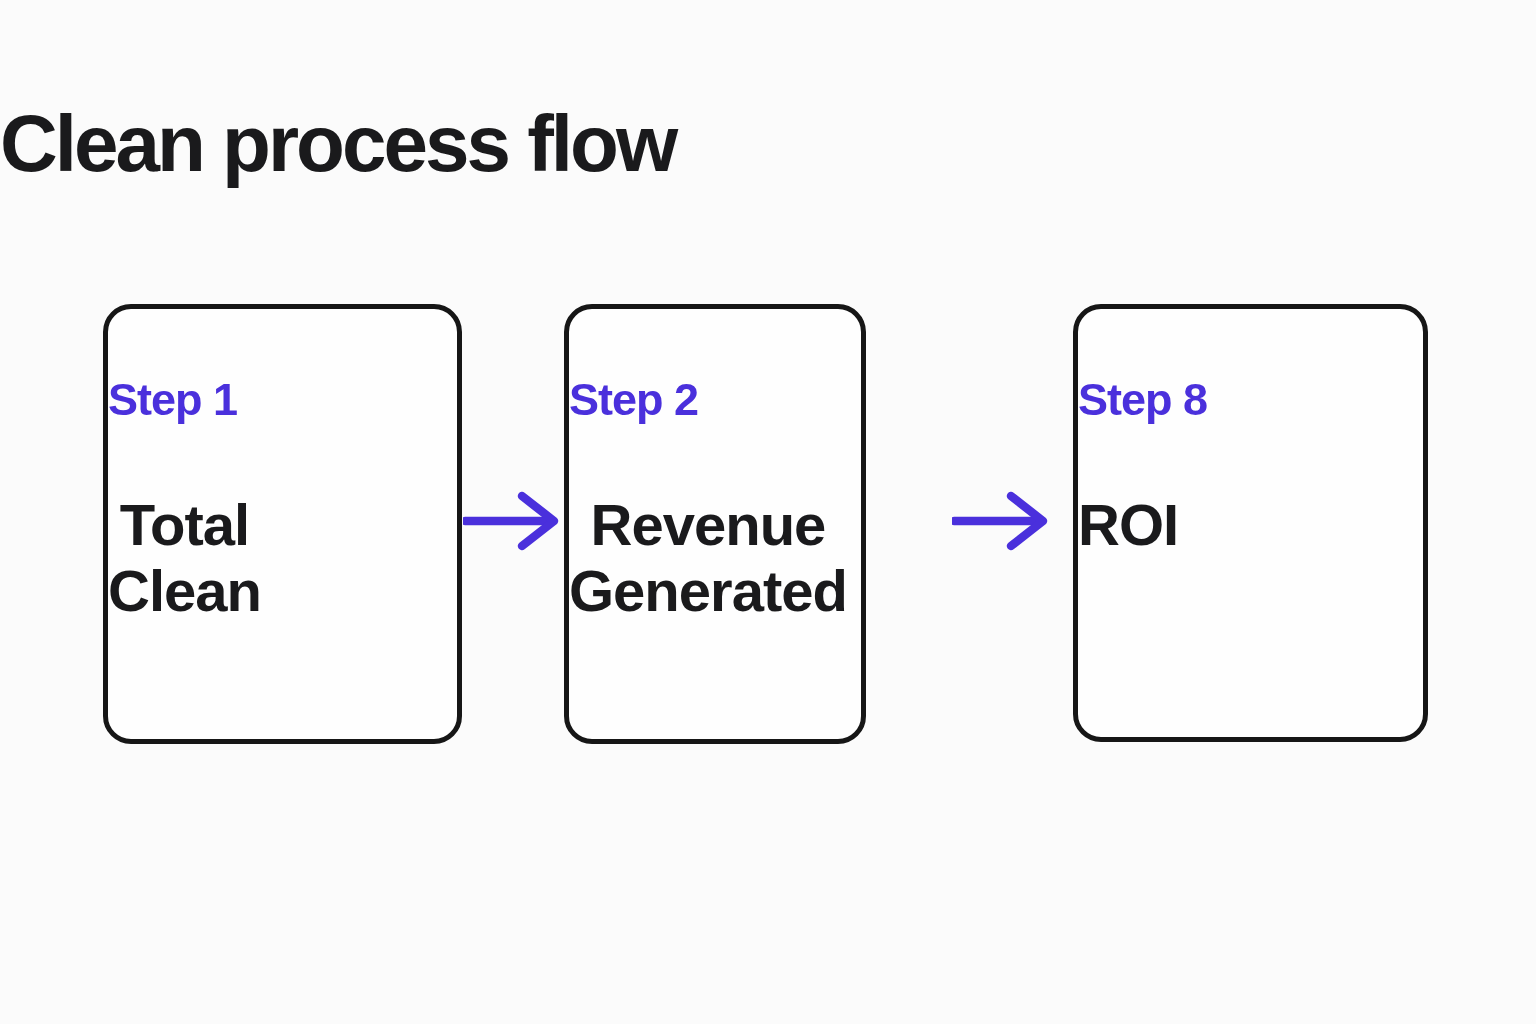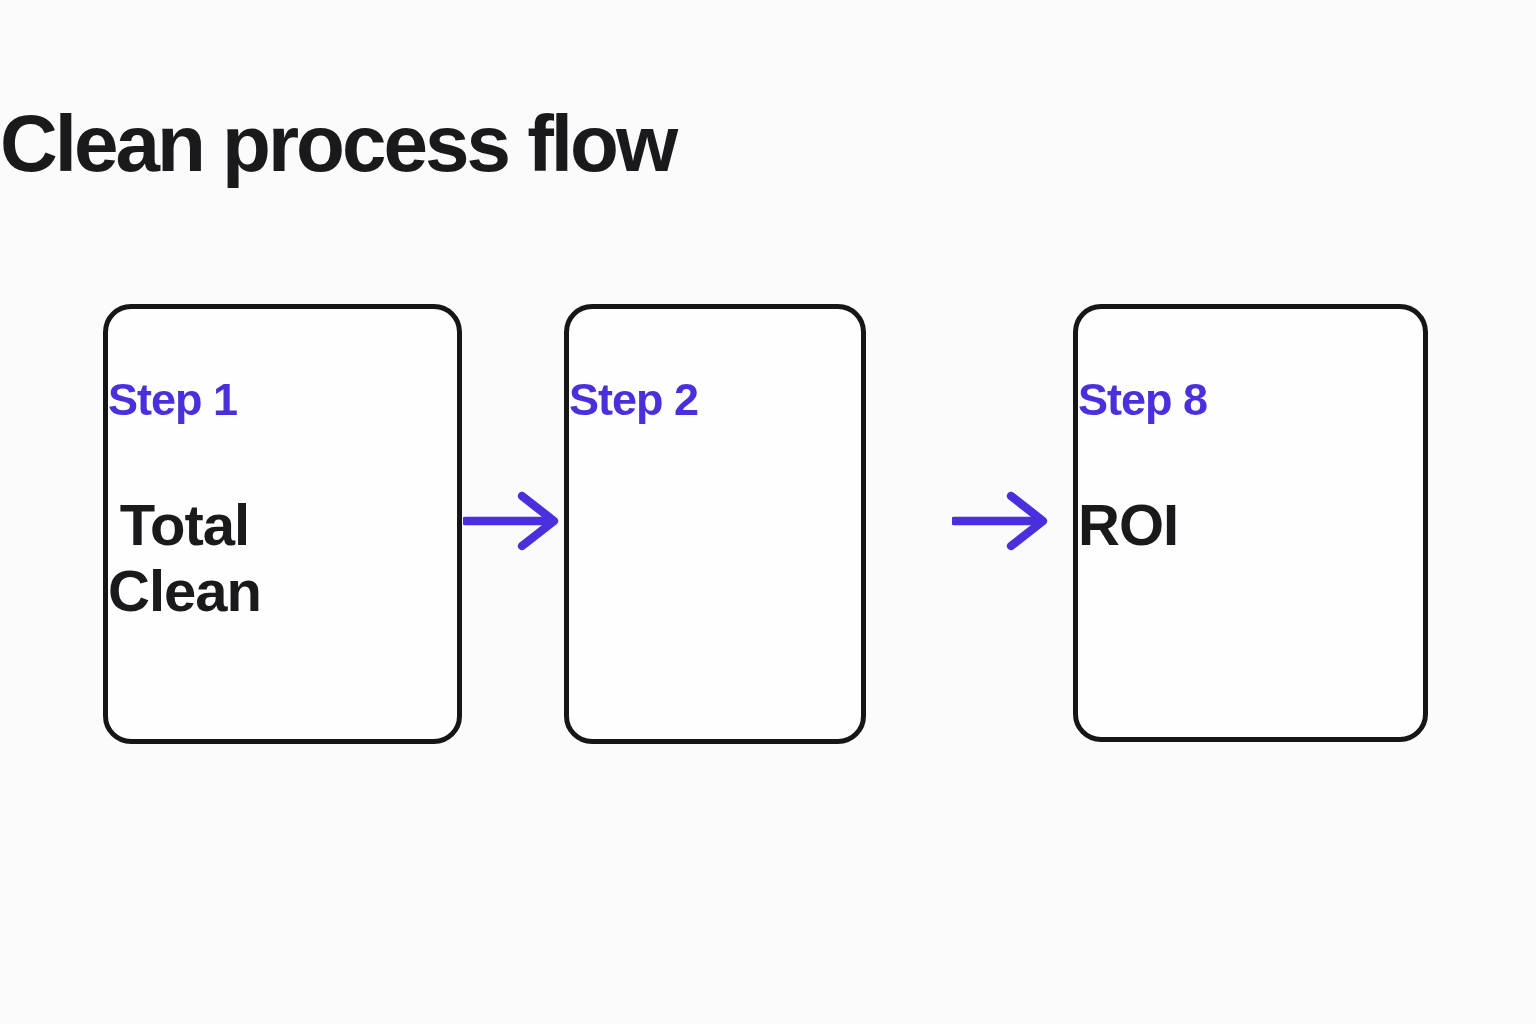--- a/index.html
+++ b/index.html
@@ -95,20 +95,24 @@
     </div>
   </div>
 
   <svg class="arrow arrow1" viewBox="0 0 98 60" fill="none" xmlns="http://www.w3.org/2000/svg">
     <line x1="2" y1="30" x2="86" y2="30" stroke="currentColor" stroke-width="8.5" stroke-linecap="round"></line>
     <polyline points="59,5 91,30 59,55" stroke="currentColor" stroke-width="8.5" fill="none" stroke-linecap="round" stroke-linejoin="round"></polyline>
   </svg>
 
   <div class="box box2">
     <div class="step-label">Step 2</div>
+    <div class="box-body">
+      <div class="body-line">Revenue</div>
+      <div class="body-line">Generated</div>
+    </div>
   </div>
 
   <svg class="arrow arrow2" viewBox="0 0 98 60" fill="none" xmlns="http://www.w3.org/2000/svg">
     <line x1="2" y1="30" x2="86" y2="30" stroke="currentColor" stroke-width="8.5" stroke-linecap="round"></line>
     <polyline points="59,5 91,30 59,55" stroke="currentColor" stroke-width="8.5" fill="none" stroke-linecap="round" stroke-linejoin="round"></polyline>
   </svg>
 
   <div class="box box3">
     <div class="step-label">Step 8</div>
     <div class="box-body">

